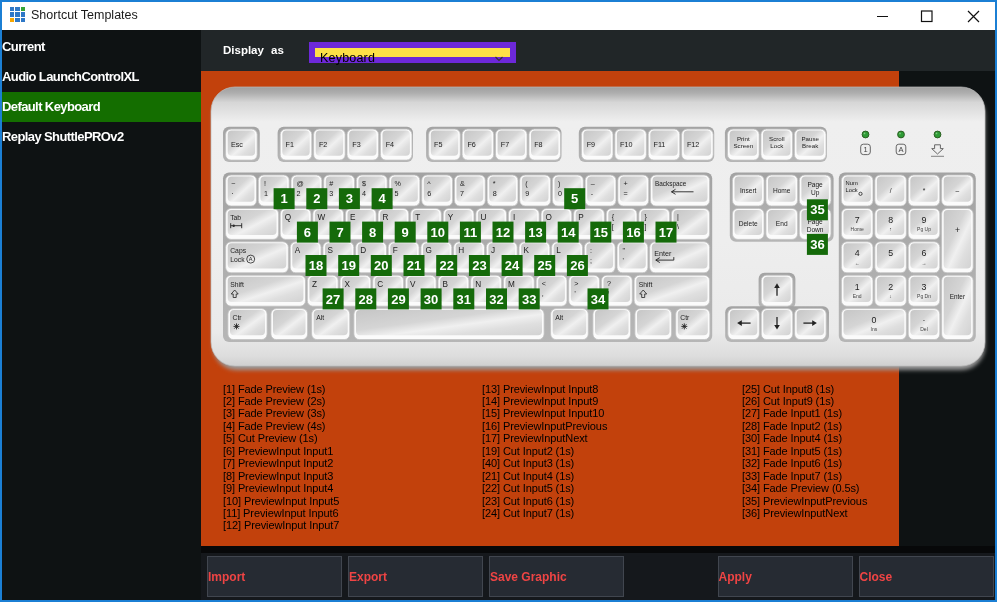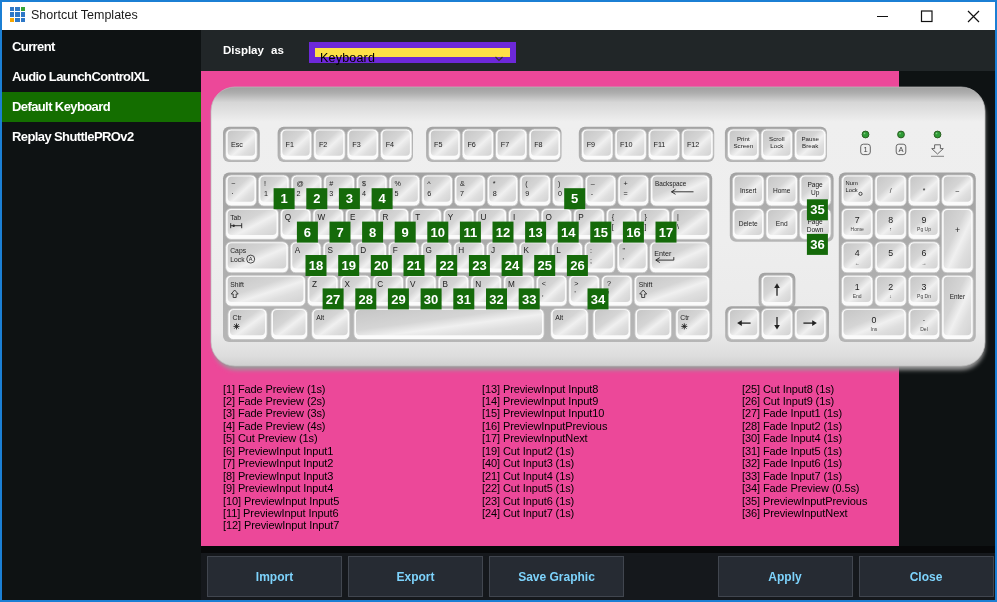--- a/index.html
+++ b/index.html
@@ -3,32 +3,32 @@
 *{margin:0;padding:0;box-sizing:border-box}
 html,body{width:997px;height:602px;overflow:hidden;font-family:"Liberation Sans",sans-serif}
 #win{position:relative;width:997px;height:602px;background:#0e1213;border:2px solid #1b7fd4}
 #titlebar{position:absolute;left:0;top:0;width:993px;height:28px;background:#fff}
 #ticon{position:absolute;left:7.5px;top:4.5px;width:16px;height:16px}
 #ticon div{position:absolute;width:4.6px;height:4.6px;background:#2e78c7}
 #title{position:absolute;left:29px;top:5.5px;font-size:12.5px;color:#1a1a1a}
 .wbtn{position:absolute;top:0;height:28px}
 #min{left:864px;width:33px} #max{left:908px;width:33px} #cls{left:955px;width:33px}
 #sidebar{position:absolute;left:0;top:28px;width:199px;height:570px;background:#0e1213;padding-top:1.5px}
-.sitem{height:30px;line-height:30px;padding-left:10px;color:#fff;font-weight:bold;font-size:13px;white-space:nowrap;letter-spacing:-0.6px}
+.sitem{height:30px;line-height:30px;color:#fff;font-weight:bold;font-size:13px;white-space:nowrap;letter-spacing:-0.6px}
 .sitem.sel{background:#146e00}
 #topstrip{position:absolute;left:199px;top:28px;width:794px;height:41px;background:#212628}
 #dlabel{position:absolute;left:22px;top:14px;color:#fff;font-weight:bold;font-size:11.5px;word-spacing:4px}
 #dd{position:absolute;left:108px;top:12px;width:207px;height:21px;background:#fde047;border:6px solid #6d28d9}
 #dd span{position:absolute;left:5px;top:3px;font-size:12.5px;color:#000;letter-spacing:0.2px}
 #dd .chev{position:absolute;right:7px;top:7px;width:8px;height:8px}
-#content{position:absolute;left:199px;top:69px;width:698px;height:475px;background:#ec4899}
+#content{position:absolute;left:199px;top:69px;width:698px;height:475px;background:#c2410c}
 .col{position:absolute;top:311.5px;width:250px;font-size:11px;font-weight:normal;color:#000;line-height:12.45px;white-space:nowrap;letter-spacing:-0.1px}
 #gap{position:absolute;left:199px;top:544px;width:794px;height:6.5px;background:#070809}
 #botbar{position:absolute;left:199px;top:550.5px;width:794px;height:47.5px;background:#15181c}
-.btn{position:absolute;top:3px;width:135px;height:41.5px;background:#262b33;border:1px solid #41464f;color:#7dd3fc;font-weight:bold;font-size:12px;text-align:center;line-height:40px}
+.btn{position:absolute;top:3px;width:135px;height:41.5px;background:#262b33;border:1px solid #41464f;color:#ef4444;font-weight:bold;font-size:12px;line-height:40px}
 svg text{font-family:"Liberation Sans",sans-serif}
 </style></head>
 <body>
 <div id="win">
 <div id="titlebar">
   <div id="ticon">
     <div style="left:0;top:0"></div>
         <div style="left:5.7px;top:0"></div>
         <div style="left:11.4px;top:0;background:#36a436"></div>
     <div style="left:0;top:5.7px"></div>

